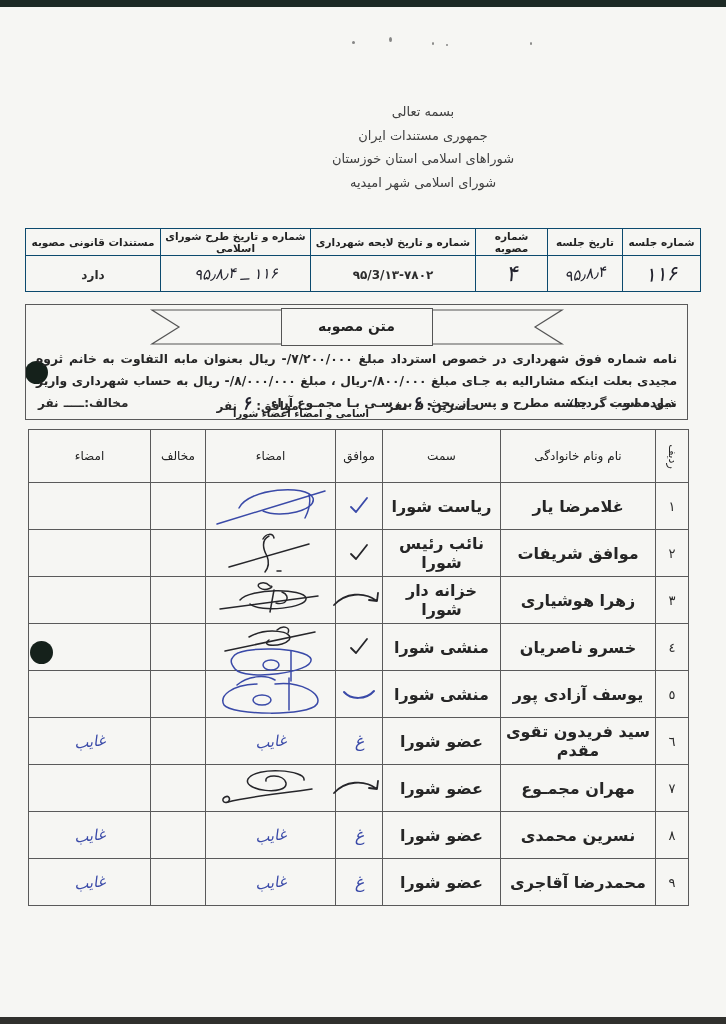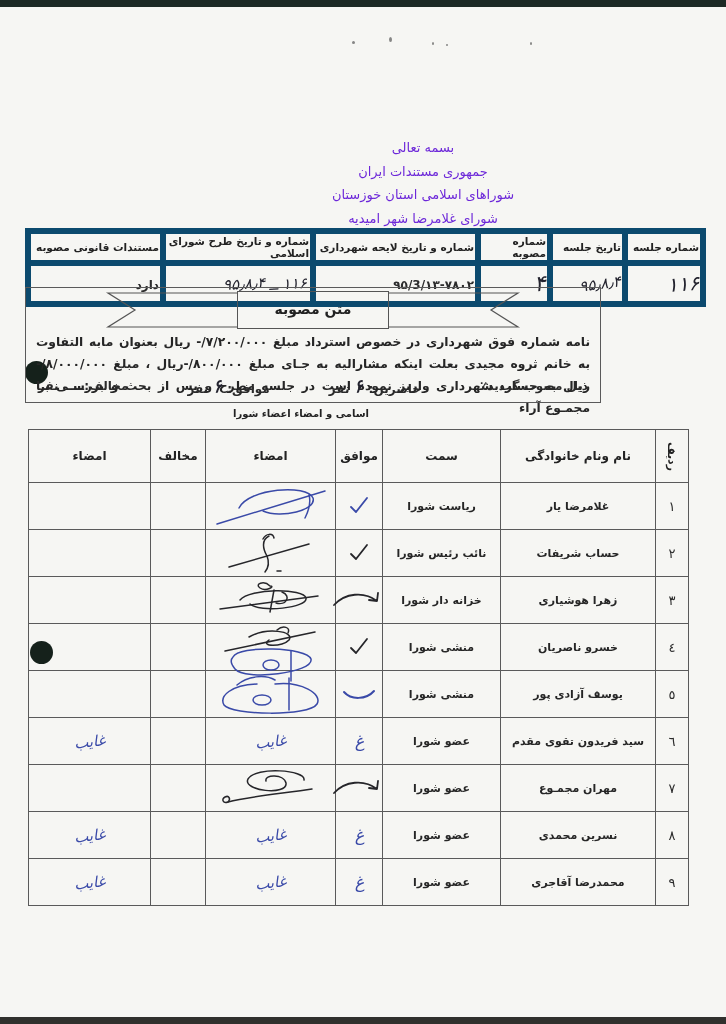--- a/index.html
+++ b/index.html
@@ -6,63 +6,63 @@
   body{width:726px;height:1024px;background:#f6f6f3;position:relative;overflow:hidden;
        font-family:"DejaVu Sans",sans-serif;color:#2a2a2a;}
   .page{position:absolute;inset:0;}
   .strip-top{position:absolute;left:0;top:0;width:726px;height:7px;background:#1d2a25;}
   .strip-bottom{position:absolute;left:0;top:1017px;width:726px;height:7px;background:#30302d;}
   .speck{position:absolute;background:#4a4a4a;border-radius:50%;opacity:.65;}
   .hole{position:absolute;width:23px;height:23px;border-radius:50%;background:#15211b;}
 
   
   .letterhead{position:absolute;top:100px;left:278px;width:290px;text-align:center;
-              font-size:13px;line-height:23.5px;color:#6d28d9;margin-top:36px;}
+              font-size:13px;line-height:23.5px;color:#404040;}
 
   
   table{border-collapse:collapse;}
   .meta{position:absolute;left:25px;top:228px;width:675px;table-layout:fixed;}
-  .meta th,.meta td{border:6px solid #0c4a6e;text-align:right;vertical-align:middle;overflow:visible;}
+  .meta th,.meta td{border:1px solid #0c4a6e;text-align:center;vertical-align:middle;overflow:visible;}
   .meta th{height:23px;font-size:10.5px;font-weight:bold;color:#222;}
   .meta td{height:33px;}
   .printed{font-weight:bold;font-size:12px;color:#2c2c2c;}
   .hand{font-style:italic;display:inline-block;}
   .ink-black{color:#23232e;}
   .ink-blue{color:#3a4aa8;}
   .v116{font-size:20px;transform:rotate(-4deg);}
   .vdate{font-size:15px;transform:rotate(-8deg);}
   .v4{font-size:22px;transform:rotate(-6deg);}
   .vtarh{font-size:15px;transform:rotate(-3deg);margin:0 2px;}
 
   
-  .resolution{position:absolute;left:25px;top:287px;width:576px;height:116px;
+  .resolution{position:absolute;left:25px;top:304px;width:663px;height:116px;
               border:1px solid #5a5a5a;box-sizing:border-box;}
   .banner{position:absolute;left:50%;top:3px;transform:translateX(-50%);
           display:flex;align-items:stretch;height:38px;}
   .banner-center{width:152px;border:1px solid #555;box-sizing:border-box;
                  font-size:14px;font-weight:bold;text-align:center;line-height:35px;color:#222;}
   .body-text{position:absolute;top:43px;left:10px;right:10px;margin:0;direction:rtl;
              font-size:12.3px;font-weight:bold;line-height:22px;text-align:justify;color:#262626;}
   .tally{position:absolute;left:12px;right:12px;bottom:4px;height:24px;direction:rtl;
          display:flex;justify-content:space-between;align-items:center;
          font-size:12px;font-weight:bold;color:#2b2b2b;}
   .tally .grp{display:flex;align-items:flex-end;gap:5px;}
   .num6{font-size:17px;transform:rotate(-14deg);color:#23232e;}
 
   .members-title{position:absolute;top:408px;left:20px;width:562px;text-align:center;
                  font-size:10px;font-weight:bold;color:#222;}
 
   
   .members{position:absolute;left:28px;top:429px;width:660px;table-layout:fixed;}
   .members th,.members td{border:1px solid #5a5a5a;text-align:center;vertical-align:middle;padding:0;}
-  .members th{height:52px;font-size:12px;font-weight:bold;color:#222;}
+  .members th{height:52px;font-size:12px;font-weight:normal;color:#222;}
   .members td{height:46px;}
   .vertical{display:inline-block;transform:rotate(90deg);font-size:11px;letter-spacing:1px;}
   .c-num{font-size:13px;color:#2c2c2c;}
-  .c-name,.c-pos{font-size:11px;font-weight:bold;color:#262626;}
+  .c-name,.c-pos{font-size:16px;font-weight:bold;color:#262626;}
   .ghain{font-size:17px;transform:rotate(-6deg);}
   .absent{font-size:15px;transform:rotate(-7deg);}
   .sigwrap{position:relative;height:44px;}
   .sigwrap svg{position:absolute;left:50%;top:0;transform:translateX(-50%);overflow:visible;}
   .mark svg{vertical-align:middle;}
 </style>
 </head>
 <body>
 
 <div class="page">
@@ -76,21 +76,21 @@
   <div class="speck" style="left:446px;top:44px;width:2px;height:2px;"></div>
   <div class="speck" style="left:530px;top:42px;width:2px;height:3px;"></div>
 
   <div class="hole" style="left:25px;top:361px;"></div>
   <div class="hole" style="left:30px;top:641px;"></div>
 
   <div class="letterhead">
     <div>بسمه تعالی</div>
     <div>جمهوری مستندات ایران</div>
     <div>شوراهای اسلامی استان خوزستان</div>
-    <div>شورای غلامرضا شهر امیدیه</div>
+    <div>شورای اسلامی شهر امیدیه</div>
   </div>
 
   <table class="meta" dir="rtl">
     <colgroup>
       <col style="width:78px">
         <col style="width:75px">
         <col style="width:72px">
       <col style="width:165px">
         <col style="width:150px">
         <col style="width:135px">
@@ -185,21 +185,21 @@
                   <path d="M94 34 C98 26 100 18 98 11"></path>
                 </g>
               </svg>
             </div>
           </td>
           <td></td>
           <td></td>
         </tr>
         <tr>
           <td class="c-num">٢</td>
-          <td class="c-name">حساب شریفات</td>
+          <td class="c-name">موافق شریفات</td>
           <td class="c-pos">نائب رئیس شورا</td>
           <td><span class="mark"><svg width="24" height="22" viewBox="0 0 24 22">
                 <path d="M4 12 L9 17 L20 3" fill="none" stroke="#26262a" stroke-width="1.8" stroke-linecap="round" stroke-linejoin="round"></path>
               </svg></span></td>
           <td>
             <div class="sigwrap">
               <svg width="120" height="44" viewBox="0 0 120 44">
                 <g fill="none" stroke="#26262a" stroke-width="1.5" stroke-linecap="round">
                   <path d="M58 5 C50 9 52 18 56 25 C58 30 58 36 54 41"></path>
                   <path d="M52 8 C55 2 62 2 63 7"></path>

